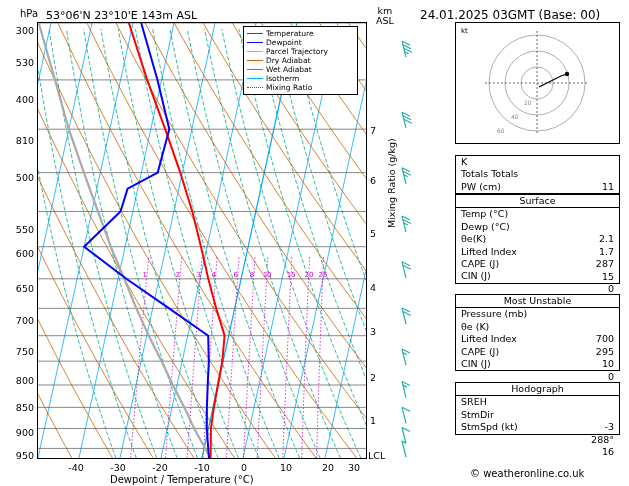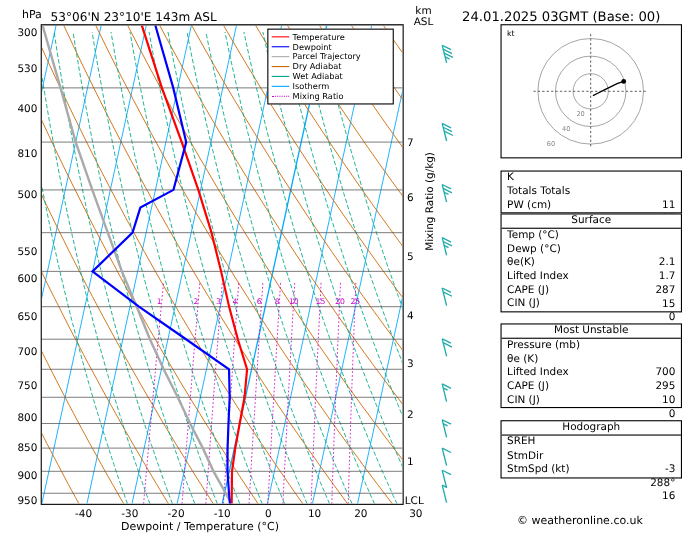--- a/index.html
+++ b/index.html
@@ -160,21 +160,21 @@
 <div class="yaxis-label" style="top:427px;">900</div>
 <div class="yaxis-label" style="top:450px;">950</div>
 
 <div class="xaxis-label" style="left:22px;">-40</div>
 <div class="xaxis-label" style="left:64px;">-30</div>
 <div class="xaxis-label" style="left:106px;">-20</div>
 <div class="xaxis-label" style="left:148px;">-10</div>
 <div class="xaxis-label" style="left:190px;">0</div>
 <div class="xaxis-label" style="left:232px;">10</div>
 <div class="xaxis-label" style="left:274px;">20</div>
-<div class="xaxis-label" style="left:324px;">30</div>
+<div class="xaxis-label" style="left:300px;">30</div>
 <div class="abs" id="xaxis-title">Dewpoint / Temperature (°C)</div>
 
 <div class="kmlabel" style="top:125px;">7</div>
 <div class="kmlabel" style="top:175px;">6</div>
 <div class="kmlabel" style="top:228px;">5</div>
 <div class="kmlabel" style="top:282px;">4</div>
 <div class="kmlabel" style="top:326px;">3</div>
 <div class="kmlabel" style="top:372px;">2</div>
 <div class="kmlabel" style="top:415px;">1</div>
 <div class="abs" id="lcl-label">LCL</div>

